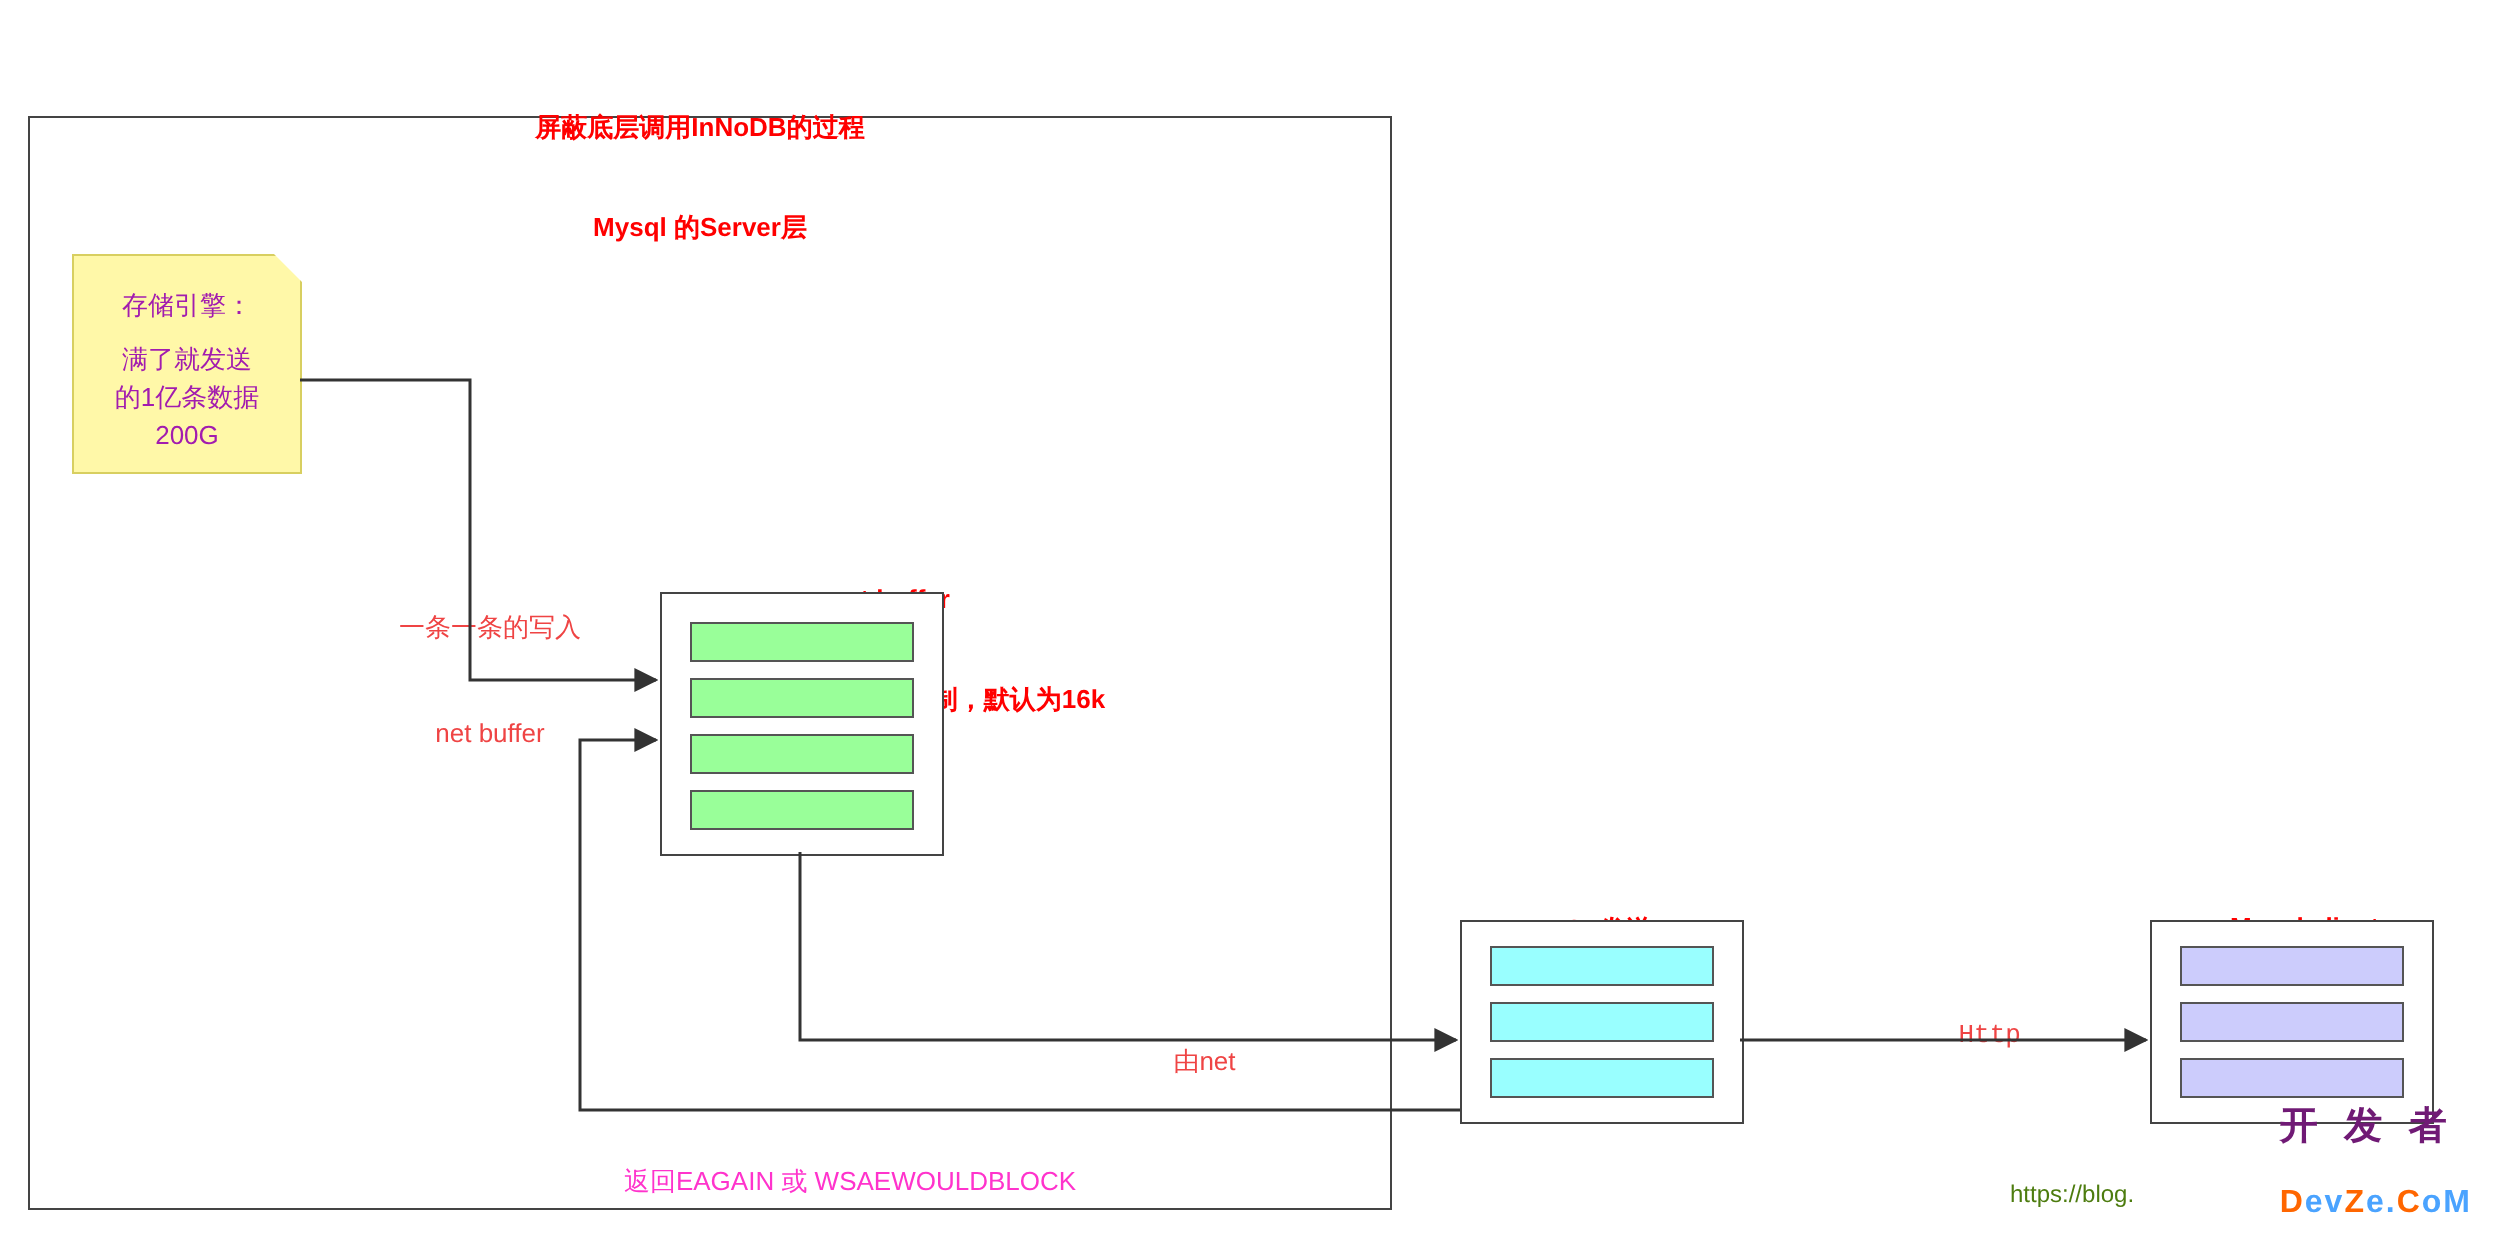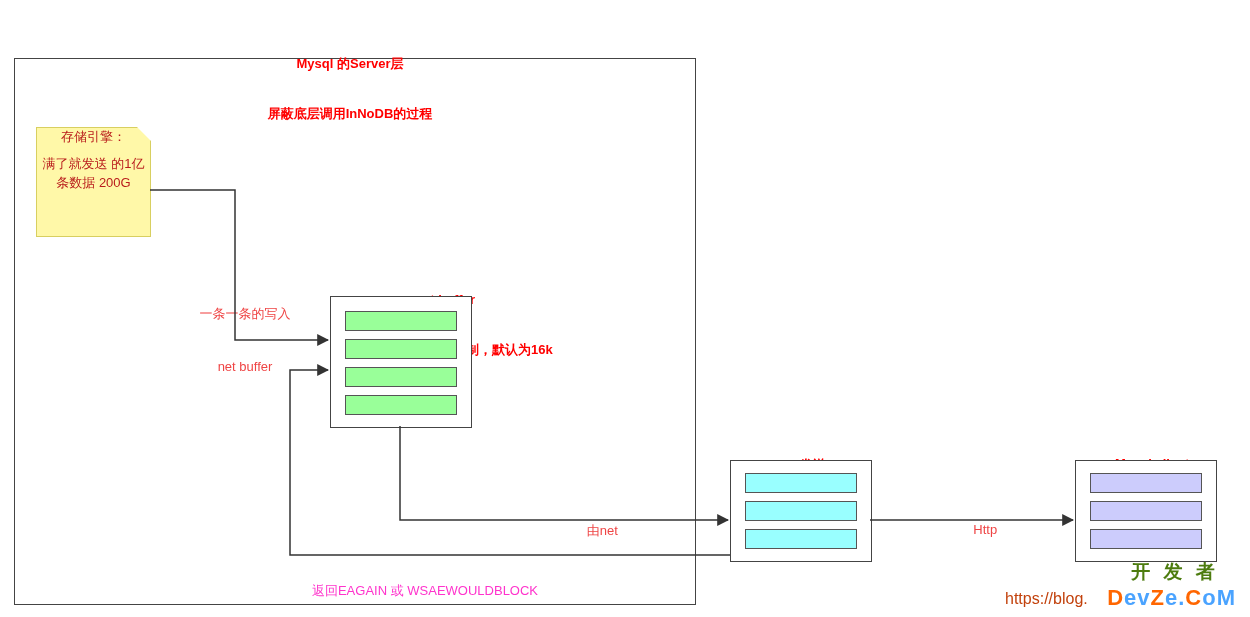--- a/index.html
+++ b/index.html
@@ -19,25 +19,25 @@
   }
   .box-border {
     position: absolute;
     border: 1px solid #444;
     background: transparent;
   }
   .note {
     position: absolute;
     background: #fff8a8;
     border: 1px solid #d8cf60;
-    padding: 0;
+    padding: 16px;
     box-sizing: border-box;
     text-align: center;
     line-height: 1.45;
-    color: #b91c1c;
+    color: #a21caf;
   }
   .note:before {
     content: "";
     position: absolute;
     top: -1px;
     right: -1px;
     border-style: solid;
     border-width: 0 14px 14px 0;
     border-color: transparent #fff transparent #e9df82;
   }
@@ -66,45 +66,45 @@
 
   svg.lines {
     position: absolute;
     left: 0; top: 0;
     width: 1250px;
     height: 617px;
     pointer-events: none;
   }
   .watermark1 {
     position: absolute;
-    color: #c2410c;
-    font-size: 16px;
+    color: #4d7c0f;
+    font-size: 12px;
   }
   .watermark-brand {
     position: absolute;
     right: 14px;
     bottom: 6px;
     font-family: Arial, sans-serif;
     font-weight: bold;
     white-space: nowrap;
   }
-  .watermark-brand .t1 { color: #4d7c0f; font-size: 19px; letter-spacing: 4px; margin-left: 24px; }
-  .watermark-brand .t2 { color: #4aa3ff; font-size: 22px; letter-spacing: 1px; }
+  .watermark-brand .t1 { color: #701a75; font-size: 19px; letter-spacing: 4px; }
+  .watermark-brand .t2 { color: #4aa3ff; font-size: 16px; letter-spacing: 1px; margin-top: 17px; }
   .watermark-brand .orange { color: #ff6600; }
 </style>
 </head>
 <body>
 
 <div class="canvas">
 
   <div class="box-border" style="left:14px; top:58px; width:680px; height:545px;"></div>
 
   <div class="label red" style="left:200px; top:22px; width:300px; line-height:1.3;">
+    <div>屏蔽底层调用InNoDB的过程</div>
     <div>Mysql 的Server层</div>
-    <div>屏蔽底层调用InNoDB的过程</div>
   </div>
 
   <div class="note" style="left:36px; top:127px; width:115px; height:110px;">
     <div style="margin-bottom:8px;">存储引擎：</div>
     <div>满了就发送
 的1亿条数据
 200G</div>
   </div>
 
   <div class="label black" style="left:180px; top:270px; width:130px; line-height:1.35;">
@@ -142,21 +142,21 @@
   <div class="label red" style="left:1075px; top:441px; width:140px;">
     <span>Mysql client</span>
   </div>
 
   <div class="buffer-box" style="left:1075px; top:460px; width:140px; height:100px;">
     <div class="buffer-row row-lilac" style="left:14px; top:12px; width:110px;"></div>
     <div class="buffer-row row-lilac" style="left:14px; top:40px; width:110px;"></div>
     <div class="buffer-row row-lilac" style="left:14px; top:68px; width:110px;"></div>
   </div>
 
-  <div class="label black" style="left:948px; top:507px; width:60px;">
+  <div class="label black" style="left:948px; top:495px; width:60px;font-family:Liberation Mono, monospace;">
     <span>Http</span>
   </div>
 
   <div class="label pink" style="left:285px; top:547px; width:280px; line-height:1.35;">
     <div>返回EAGAIN 或 WSAEWOULDBLOCK</div>
     
   </div>
 
   <div class="watermark1" style="left:1005px; top:590px;">
     <span>https://blog.</span>

